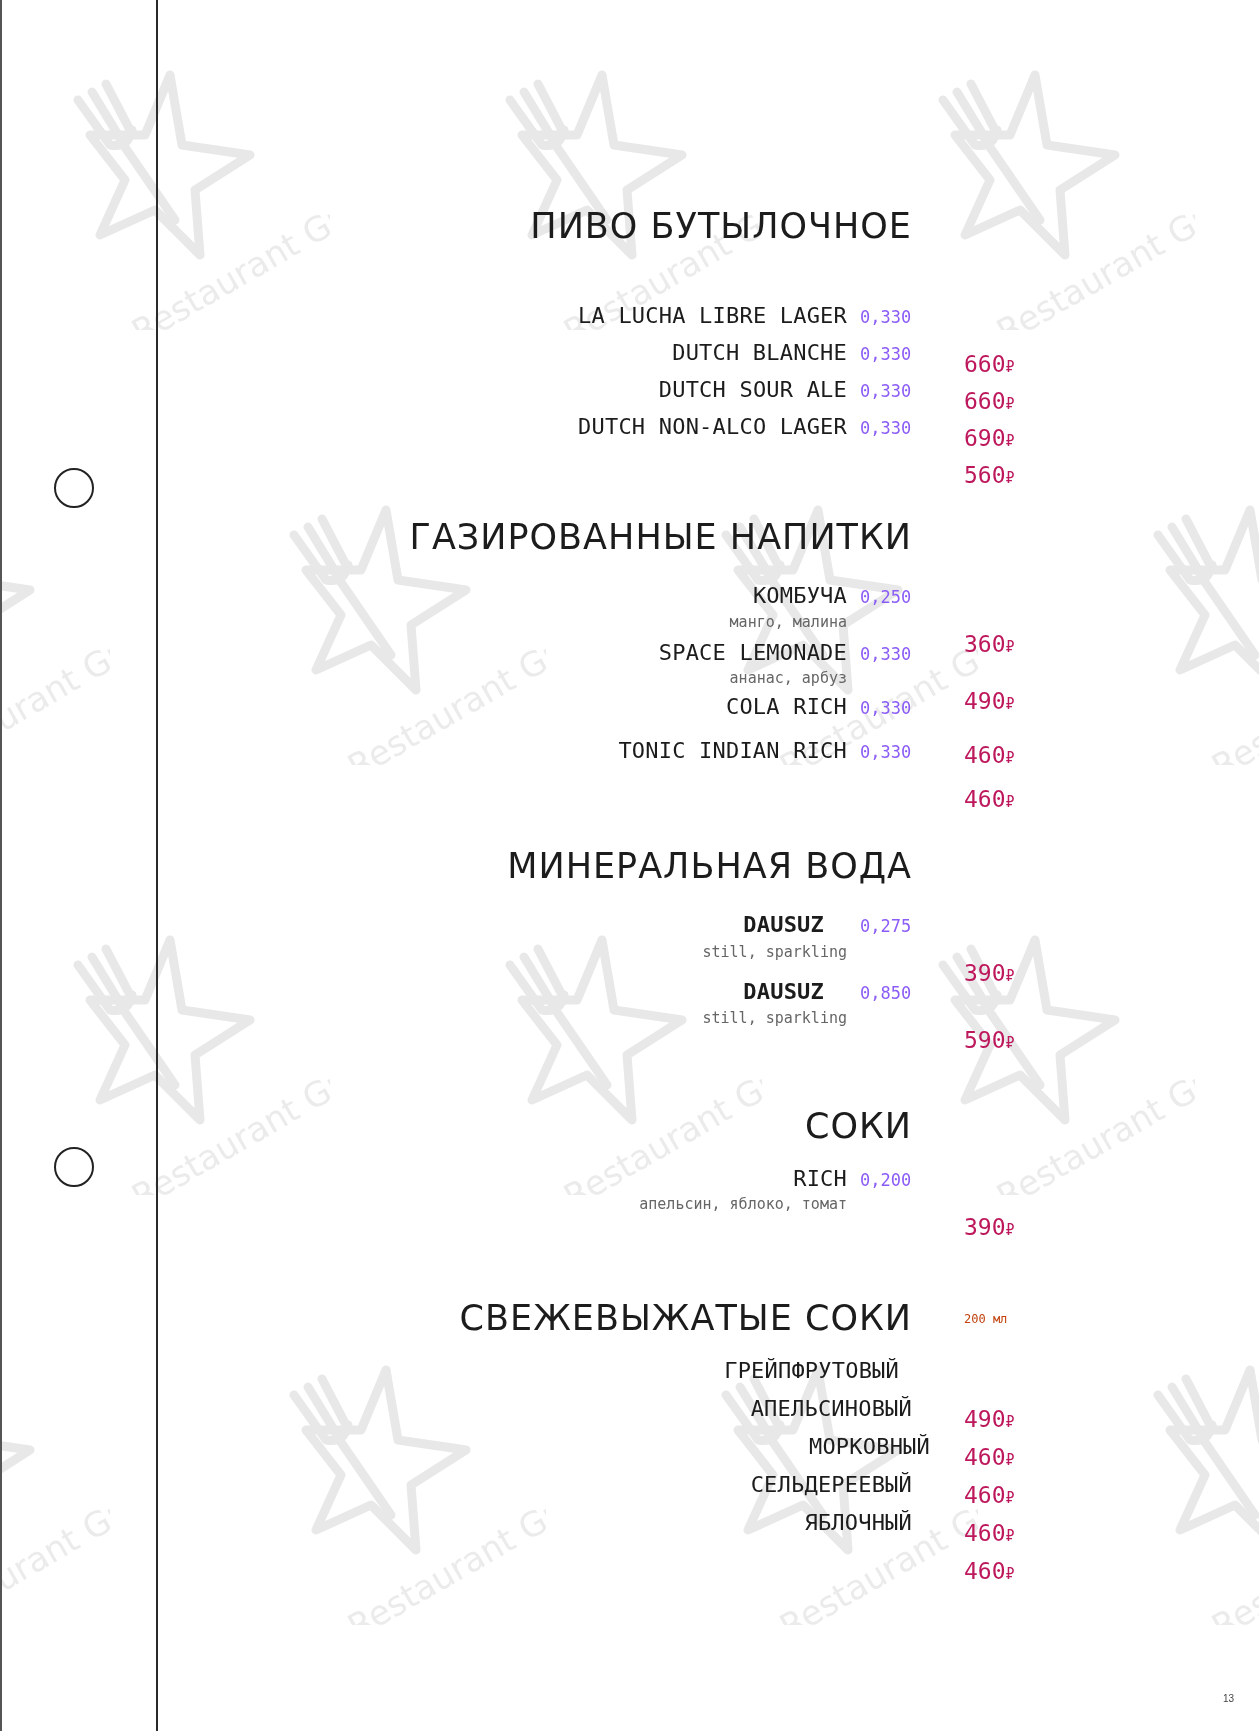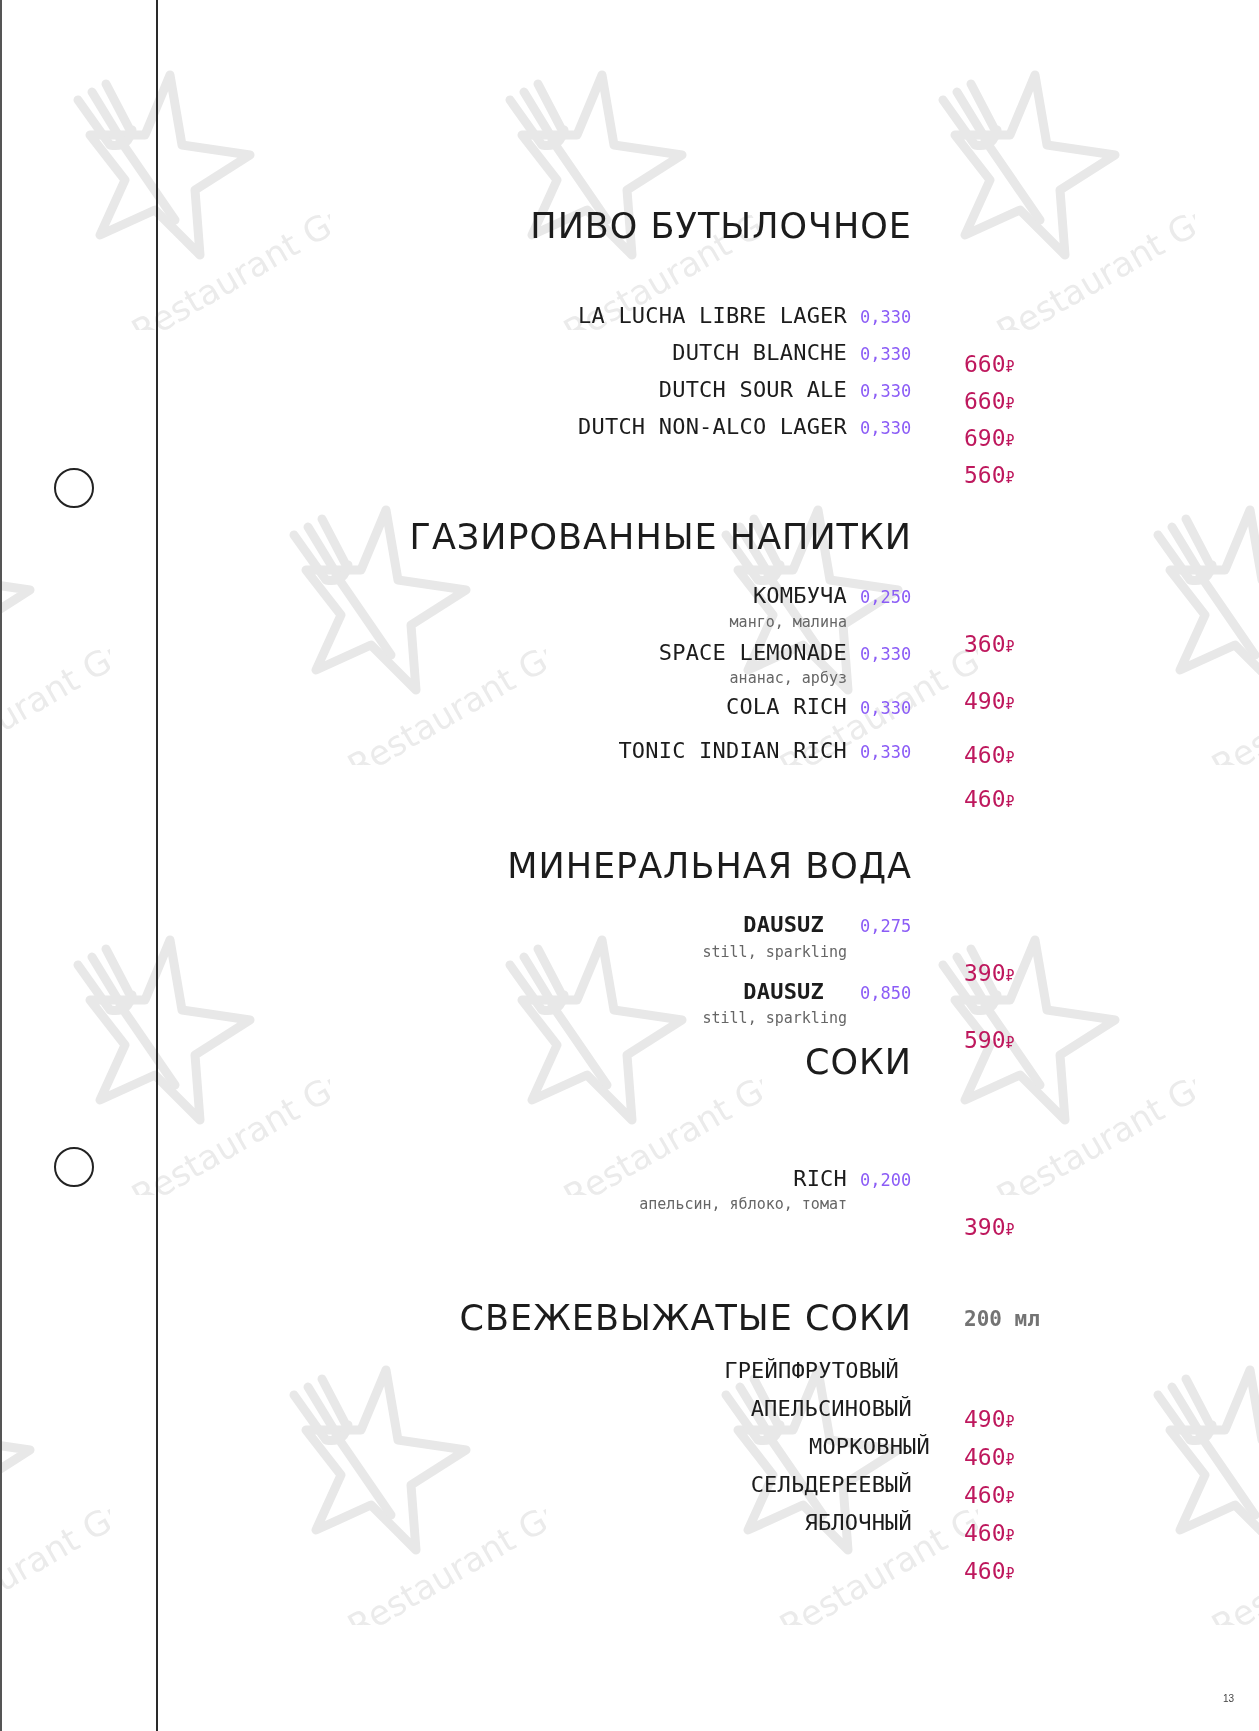--- a/index.html
+++ b/index.html
@@ -12,21 +12,21 @@
   .wm svg { width: 100%; height: 100%; }
   .section-title { position: absolute; right: 347px; font-family: "DejaVu Sans", "Liberation Sans", sans-serif;
                    font-weight: normal; font-size: 35px; letter-spacing: 1px; color: #1c1c1c; white-space: nowrap; line-height: 1; }
   .row { position: absolute; left: 0; width: 1259px; height: 30px; }
   .name { position: absolute; right: 412px; font-size: 22px; color: #1c1c1c; white-space: nowrap; line-height: 30px; letter-spacing: 0.2px; }
   .name.bold { font-weight: bold; right: 435px; margin-left: 39px; }
   .vol { position: absolute; left: 860px; font-size: 17px; color: #8b5cf6; line-height: 32px; white-space: nowrap; }
   .price { position: absolute; left: 964px; font-size: 23px; color: #be185d; line-height: 30px; white-space: nowrap; font-weight: 300; margin-top: 48px; }
   .price .rub { font-size: 15px; }
   .sub { position: absolute; right: 412px; font-size: 15px; color: #666; white-space: nowrap; line-height: 18px; }
-  .ml-note { position: absolute; left: 964px; font-size: 21px; color: #737373; white-space: nowrap; line-height: 20px; font-weight: bold; }
+  .ml-note { position: absolute; left: 964px; font-size: 12px; color: #c2410c; white-space: nowrap; line-height: 20px; }
   .page-num { position: absolute; left: 1223px; top: 1693px; font-family: "Liberation Sans", sans-serif; font-size: 10px; color: #444; }
 </style>
 </head>
 <body>
 
 <div class="wm" style="left:40px;top:40px">
   <svg viewBox="0 0 290 290" xmlns="http://www.w3.org/2000/svg">
     <g fill="none" stroke="#e8e8e8" stroke-width="9" stroke-linejoin="round" stroke-linecap="round">
       <path d="M130 35 L142 105 L210 115 L155 150 L160 215 L115 170 L60 195 L85 140 L50 95 L105 95 Z"></path>
       <path d="M38 60 L70 105 M52 52 L80 98 M66 44 L90 90 M70 105 Q88 108 92 90 M80 100 L135 180"></path>
@@ -210,21 +210,21 @@
   <span class="price"><span>390</span><span class="rub">₽</span></span>
 </div>
 <div class="sub" style="top:943px">still, sparkling</div>
 <div class="row" style="top:977px">
   <span class="name bold">DAUSUZ</span>
   <span class="vol">0,850</span>
   <span class="price"><span>590</span><span class="rub">₽</span></span>
 </div>
 <div class="sub" style="top:1009px">still, sparkling</div>
 
-<div class="section-title" style="top:1045px">СОКИ</div>
+<div class="section-title" style="top:1109px">СОКИ</div>
 <div class="row" style="top:1164px">
   <span class="name">RICH</span>
   <span class="vol">0,200</span>
   <span class="price"><span>390</span><span class="rub">₽</span></span>
 </div>
 <div class="sub" style="top:1195px">апельсин, яблоко, томат</div>
 
 <div class="section-title" style="top:1301px">СВЕЖЕВЫЖАТЫЕ СОКИ</div>
 <div class="ml-note" style="top:1309px">200 мл</div>
 <div class="row" style="top:1356px">

